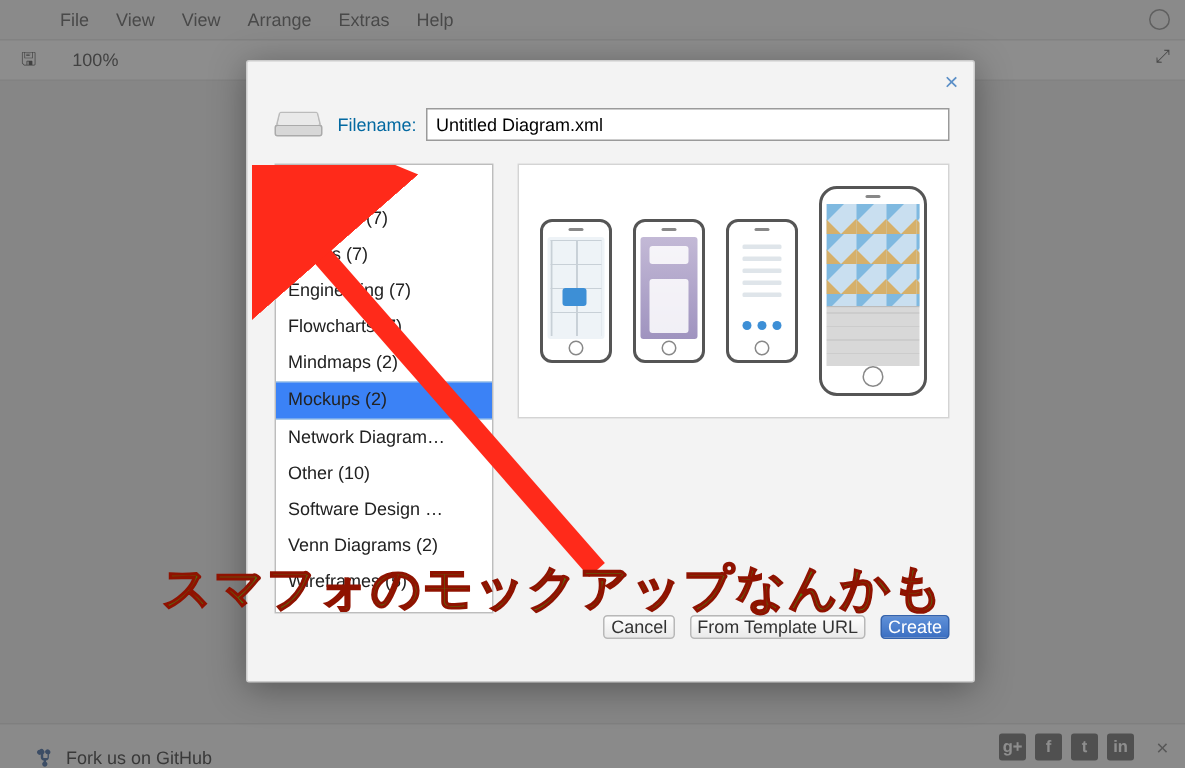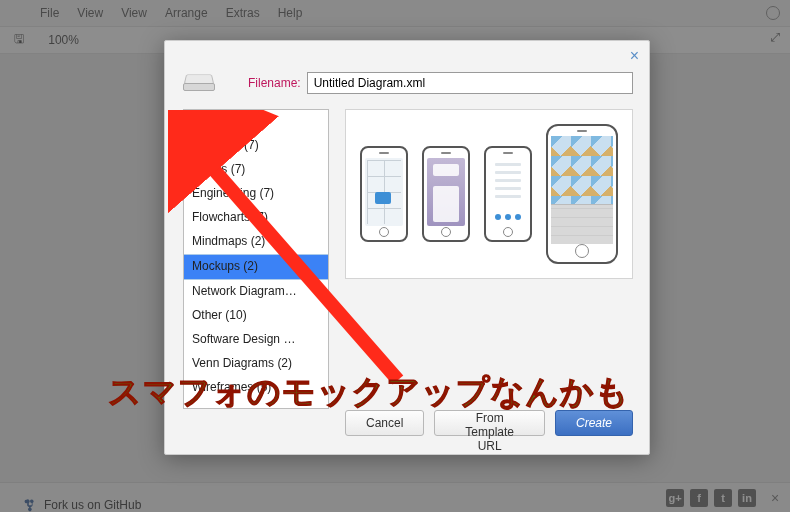--- a/index.html
+++ b/index.html
@@ -72,21 +72,21 @@
     position: absolute; left: 16px; top: 28px; right: 16px; height: 28px;
     display: flex; align-items: center;
   }
   .hdd {
     width: 36px; height: 24px; position: relative; margin-right: 8px;
   }
   .hdd .slab { position: absolute; left: 2px; top: 12px; width: 32px; height: 8px;
     background: #d7d7d7; border: 1px solid #aaa; border-radius: 2px; }
   .hdd .lid { position: absolute; left: 4px; top: 2px; width: 28px; height: 12px;
     background: #e9e9e9; border: 1px solid #bbb; border-radius: 2px; transform: perspective(40px) rotateX(35deg); }
-  .filebar label { font-size: 12px; color: #be185d; margin-right: 6px; margin-left: 23px; }
+  .filebar label { font-size: 12px; color: #0369a1; margin-right: 6px; }
   .filebar input {
     flex: 1; height: 22px; font-size: 12px; padding: 2px 6px;
     border: 1px solid #9a9a9a; background: #fff;
   }
 
   .catbox {
     position: absolute; left: 18px; top: 68px; width: 146px; height: 300px;
     background: #fff; border: 1px solid #bdbdbd; overflow: hidden;
     font-size: 12px;
   }
@@ -139,25 +139,25 @@
   .sC .lines span { display:block;height:3px;background:#dfe5ea;margin:5px 6px;border-radius:1px;}
   .sC .bluedot{position:absolute;left:6px;bottom:6px;width:6px;height:6px;border-radius:50%;background:#3d8fd6;}
   .sC .bluedot.b2{left:16px;}
   .sC .bluedot.b3{left:26px;}
 
   .dlg-buttons {
     position: absolute; left: 180px; right: 16px; bottom: 16px; height: 28px;
     display: flex; gap: 10px; justify-content: flex-end;
   }
   .dlg-buttons button {
-    height: 26px; padding: 0 20px; font-size: 12px; border: 1px solid #b8b8b8;
+    height: 16px; padding: 0 4px; font-size: 12px; border: 1px solid #b8b8b8;
     background: linear-gradient(#fdfdfd,#eaeaea); border-radius: 3px; color: #333;
   }
   .dlg-buttons button.primary {
-    background: linear-gradient(#5f90d8,#3b6fc2); color: #fff; border-color: #3463ad; font-style: italic;
+    background: linear-gradient(#5f90d8,#3b6fc2); color: #fff; border-color: #3463ad;
   }
 
   
   .arrow {
     position: absolute; left: 168px; top: 110px; width: 260px; height: 290px;
     pointer-events: none;
   }
 
   
   .annot {

